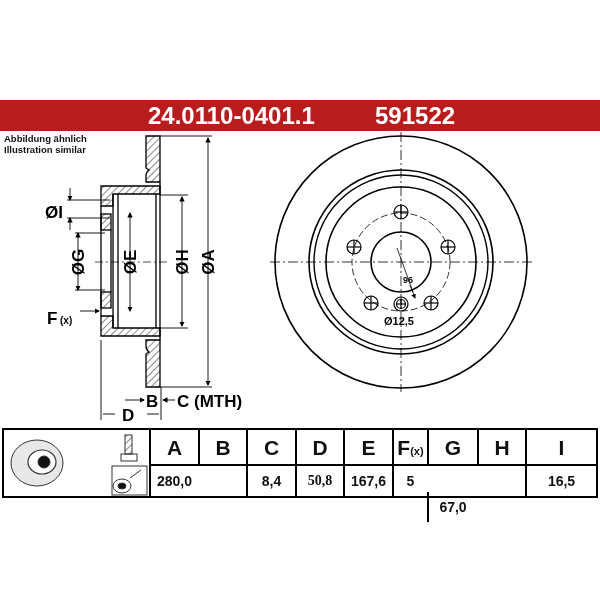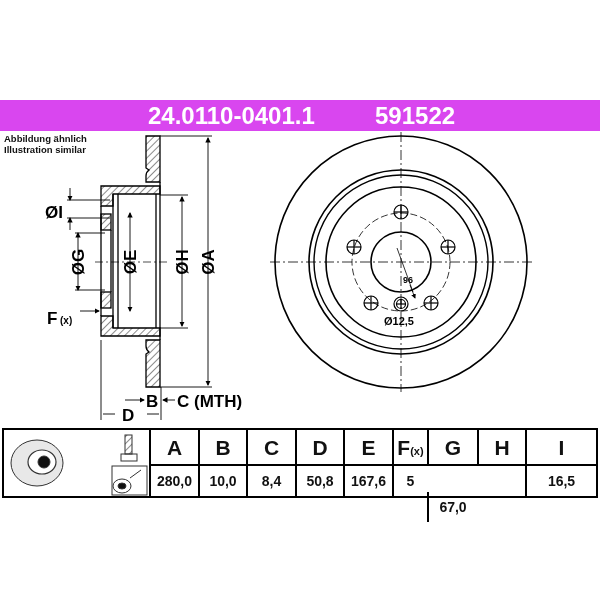--- a/index.html
+++ b/index.html
@@ -1,17 +1,17 @@
 <!DOCTYPE html>
 <html><head>
 <meta charset="utf-8">
 <style>
   html,body{margin:0;padding:0;background:#fff;}
   body{width:600px;height:600px;position:relative;overflow:hidden;font-family:"Liberation Sans",sans-serif;}
-  .banner{position:absolute;left:0;top:100px;width:600px;height:31px;background:#d946ef;color:#fff;
+  .banner{position:absolute;left:0;top:100px;width:600px;height:31px;background:#b91c1c;color:#fff;
           font-weight:bold;font-size:24px;line-height:31px;}
   .banner .pn{position:absolute;left:148px;top:0;}
   .banner .code{position:absolute;left:375px;top:0;}
   .note{position:absolute;left:4px;top:133px;font-size:9.5px;font-weight:bold;line-height:11px;color:#111;}
   svg.drw{position:absolute;left:0;top:0;}
   .spec{position:absolute;left:2px;top:428px;width:596px;height:70px;border:2px solid #000;box-sizing:border-box;}
   .cell{position:absolute;box-sizing:border-box;border-left:2px solid #000;text-align:center;font-weight:bold;color:#111;}
   .hdr{top:0;height:36px;line-height:36px;font-size:21px;border-bottom:2px solid #000;}
   .val{top:36px;height:30px;line-height:30px;font-size:14px;}
   .fx small{font-size:11px;}
@@ -166,20 +166,19 @@
   <div class="cell hdr" style="left:194px;width:48px;">B</div>
   <div class="cell hdr" style="left:242px;width:49px;">C</div>
   <div class="cell hdr" style="left:291px;width:48px;">D</div>
   <div class="cell hdr" style="left:339px;width:49px;">E</div>
   <div class="cell hdr fx" style="left:388px;width:35px;"><span>F</span><small>(x)</small></div>
   <div class="cell hdr" style="left:423px;width:50px;">G</div>
   <div class="cell hdr" style="left:473px;width:48px;">H</div>
   <div class="cell hdr" style="left:521px;width:71px;">I</div>
 
   <div class="cell val" style="left:145px;width:49px;">280,0</div>
-  <div class="cell val" style="left:194px;width:48px;">10,0</div>
   <div class="cell val" style="left:242px;width:49px;">8,4</div>
-  <div class="cell val" style="left:291px;width:48px;">50,8</div>
+  <div class="cell val" style="left:291px;width:48px;font-family:Liberation Serif, serif;">50,8</div>
   <div class="cell val" style="left:339px;width:49px;">167,6</div>
   <div class="cell val" style="left:388px;width:35px;">5</div>
   <div class="cell val" style="left:423px;width:50px;margin-top:26px;">67,0</div>
   <div class="cell val" style="left:521px;width:71px;">16,5</div>
 </div>
 
 </body></html>

